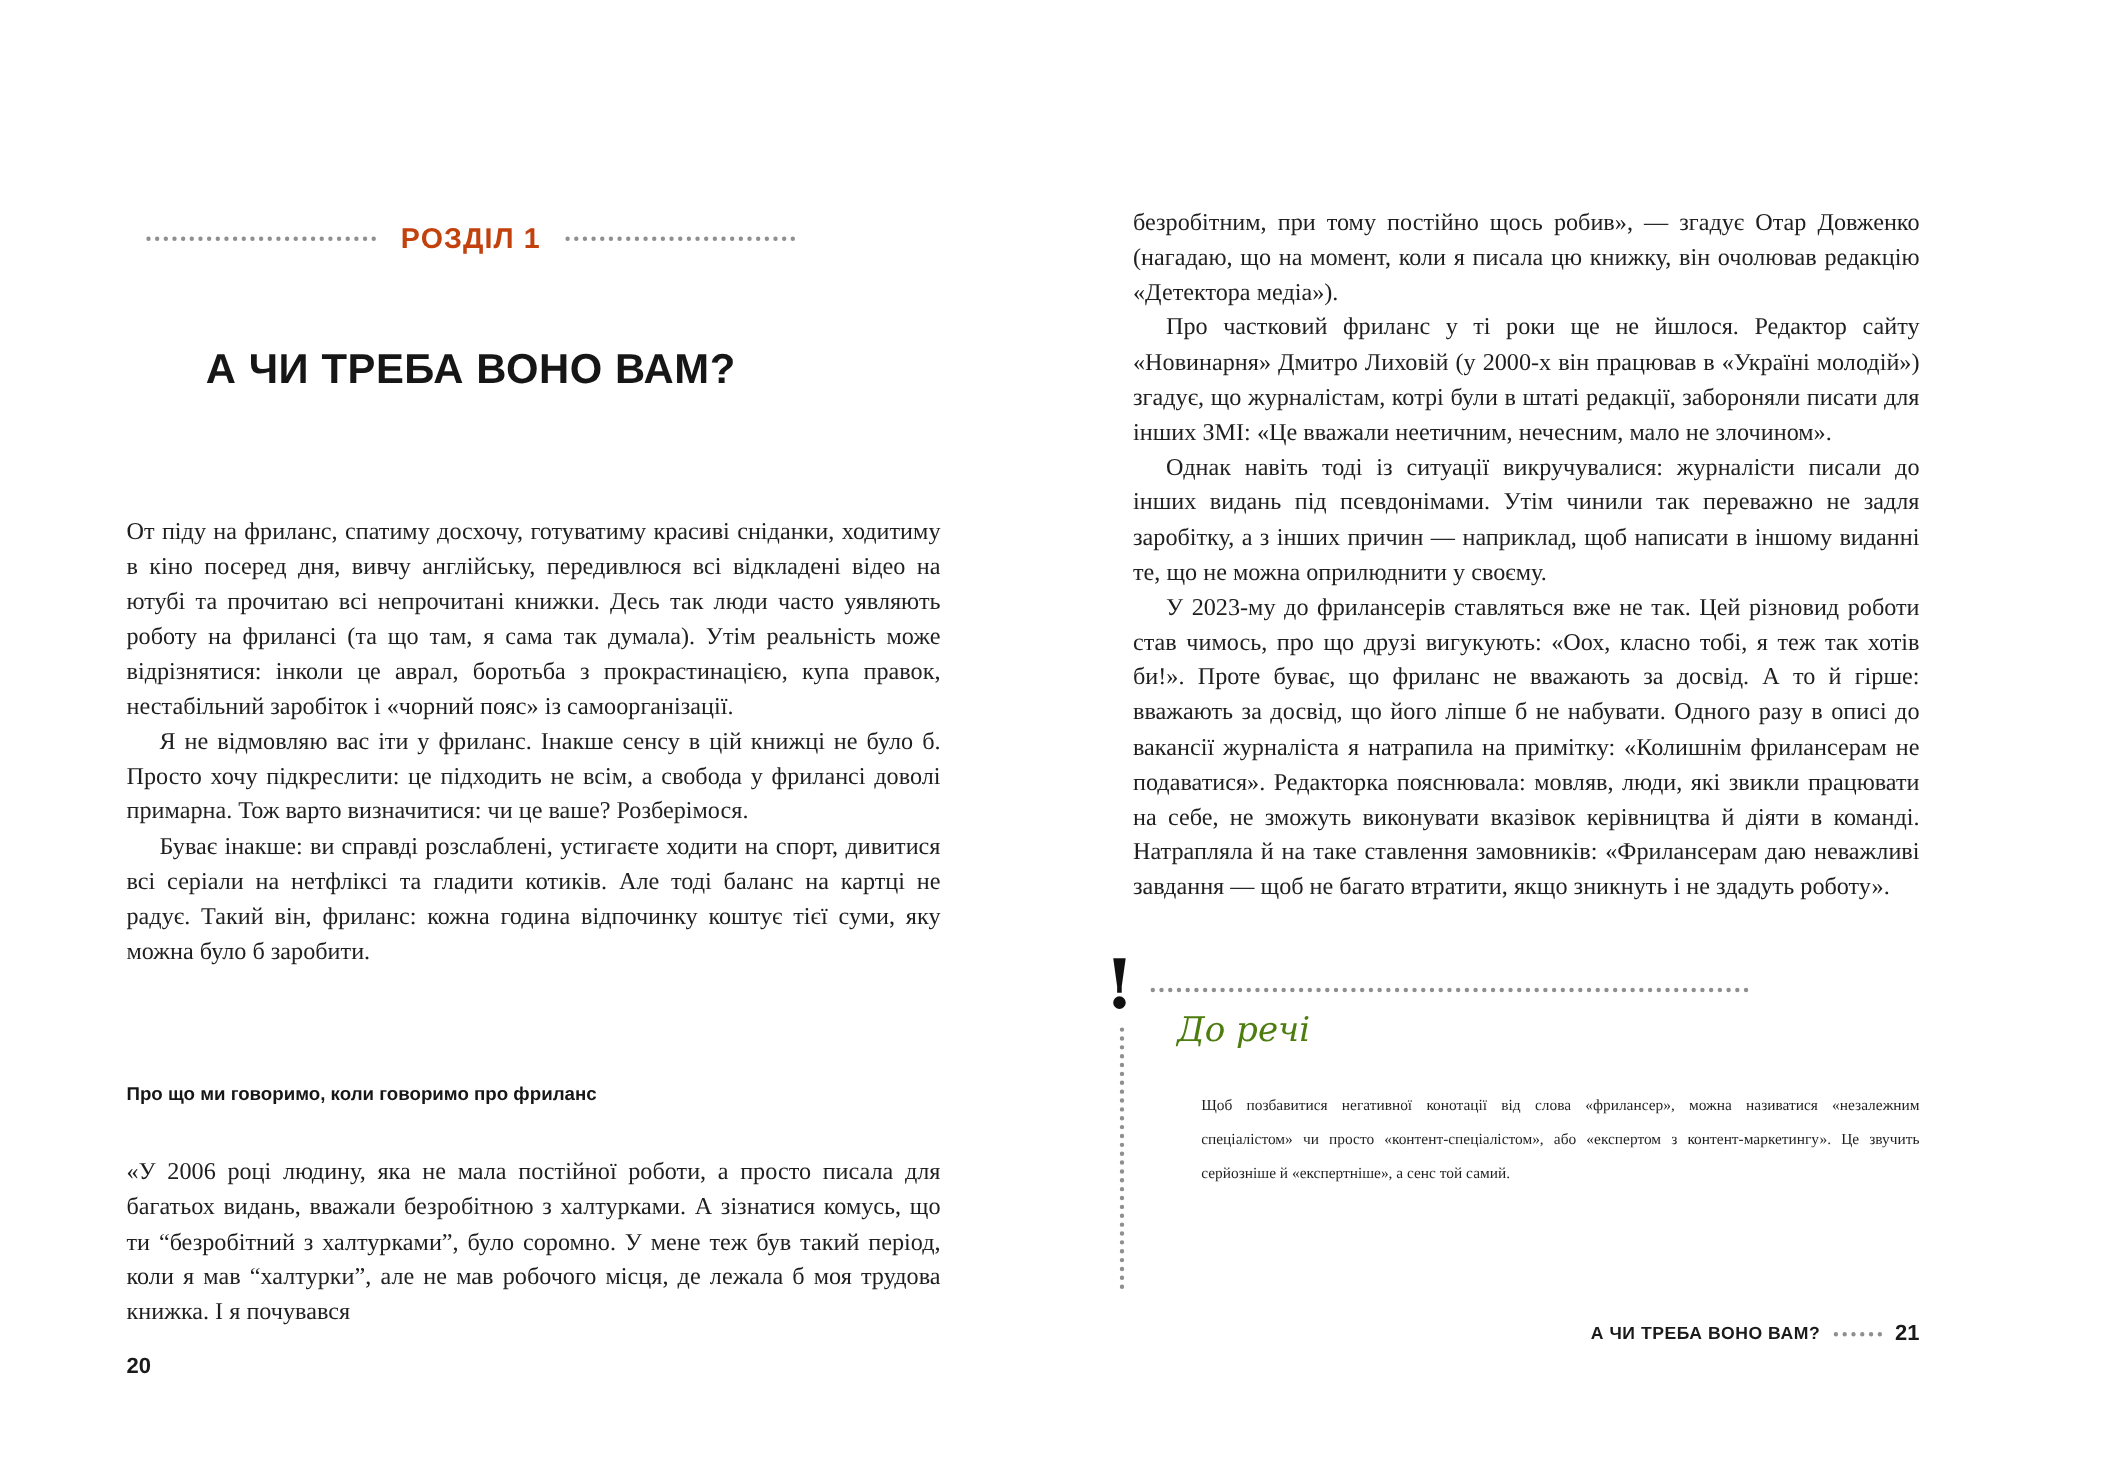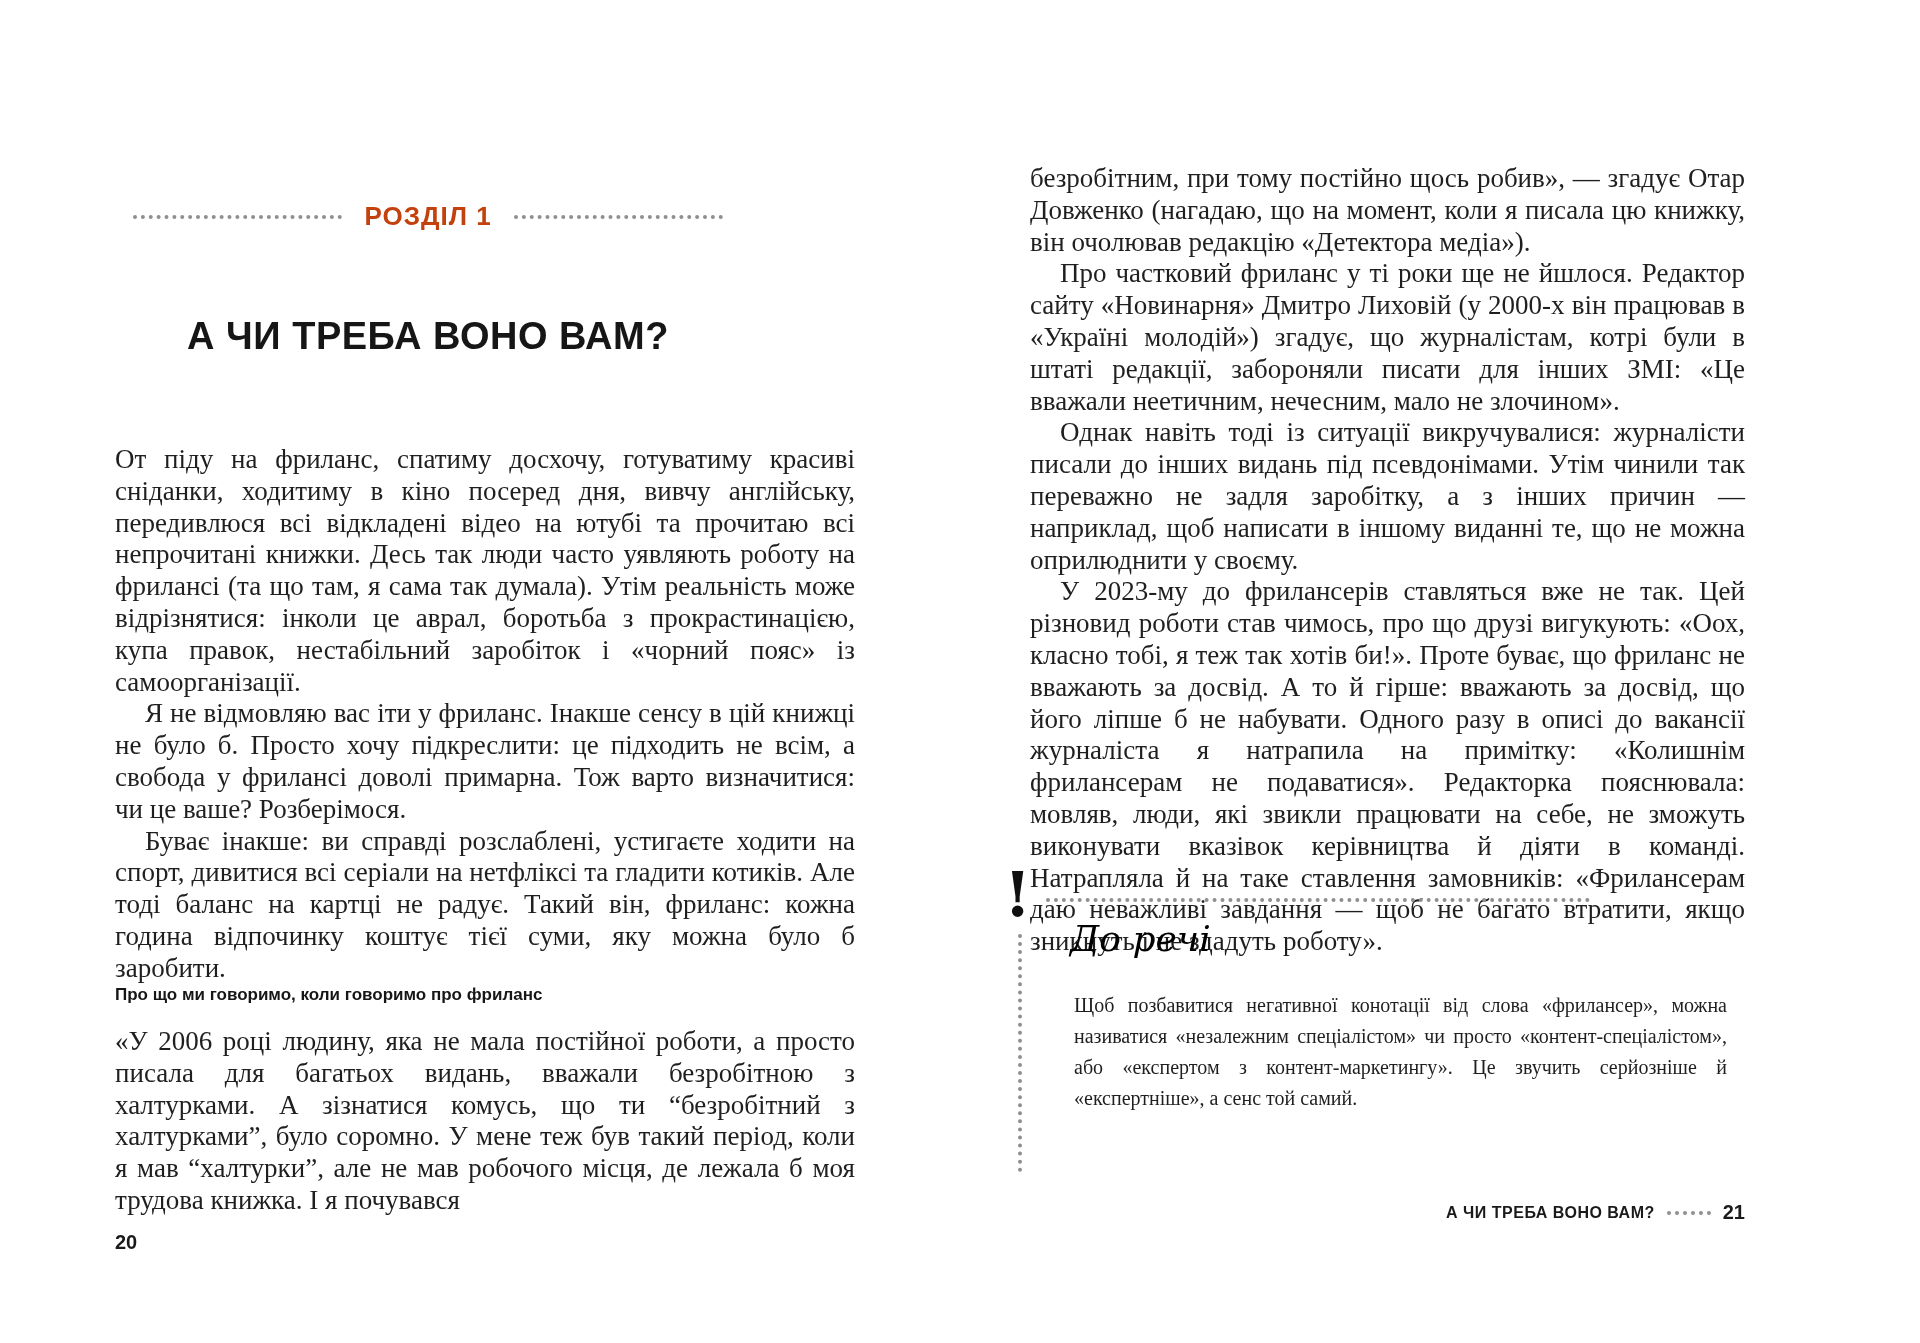--- a/index.html
+++ b/index.html
@@ -30,23 +30,24 @@
   }
   .page-title {
     position: absolute; left: 115px; top: 290px; width: 626px;
     text-align: center;
     font-family: "Liberation Sans", sans-serif;
     font-weight: 700; font-size: 38px; letter-spacing: 0.5px;
     color: #161616;
   }
   .body-block {
     position: absolute;
-    font-size: 27px; line-height: 31.8px;
+    font-size: 22px; line-height: 31.8px;
     text-align: justify;
     hyphens: auto;
+    margin-top: 23px;
   }
   .body-block p { margin: 0; }
   .body-block p.indent { text-indent: 30px; }
 
   #body-left-1 { left: 115px; top: 444px; width: 740px; }
   .subheading {
     position: absolute; left: 115px; top: 971px;
     font-family: "Liberation Sans", sans-serif;
     font-weight: 700; font-size: 17px; color: #161616;
   }
@@ -70,25 +71,25 @@
     position: absolute; left: 16px; top: 30px; width: 544px;
     border-top: 4px dotted #8f8f8f; height: 0;
   }
   .callout-vdots {
     position: absolute; left: -12px; top: 66px; height: 238px;
     border-left: 4px dotted #8f8f8f; width: 0;
   }
   .callout-heading {
     position: absolute; left: 40px; top: 50px;
     font-family: "DejaVu Serif", serif;
-    font-style: italic; font-size: 36px; color: #000000;
+    font-style: italic; font-size: 31px; color: #4d7c0f;
   }
   .callout-body {
-    position: absolute; left: 44px; top: 122px; width: 653px;
-    font-size: 20px; line-height: 31px; text-align: justify; hyphens: auto;
+    position: absolute; left: 62px; top: 122px; width: 653px;
+    font-size: 14px; line-height: 31px; text-align: justify; hyphens: auto;
   }
   .callout-body p { margin: 0; }
   .callout-body p.indent { text-indent: 30px; }
 
   .footer-right {
     position: absolute; left: 1030px; top: 1201px; width: 715px;
     display: flex; justify-content: flex-end; align-items: center; gap: 12px;
     font-family: "Liberation Sans", sans-serif; font-weight: 700; color: #1a1a1a;
   }
   .footer-title { font-size: 16px; letter-spacing: 0.5px; }

